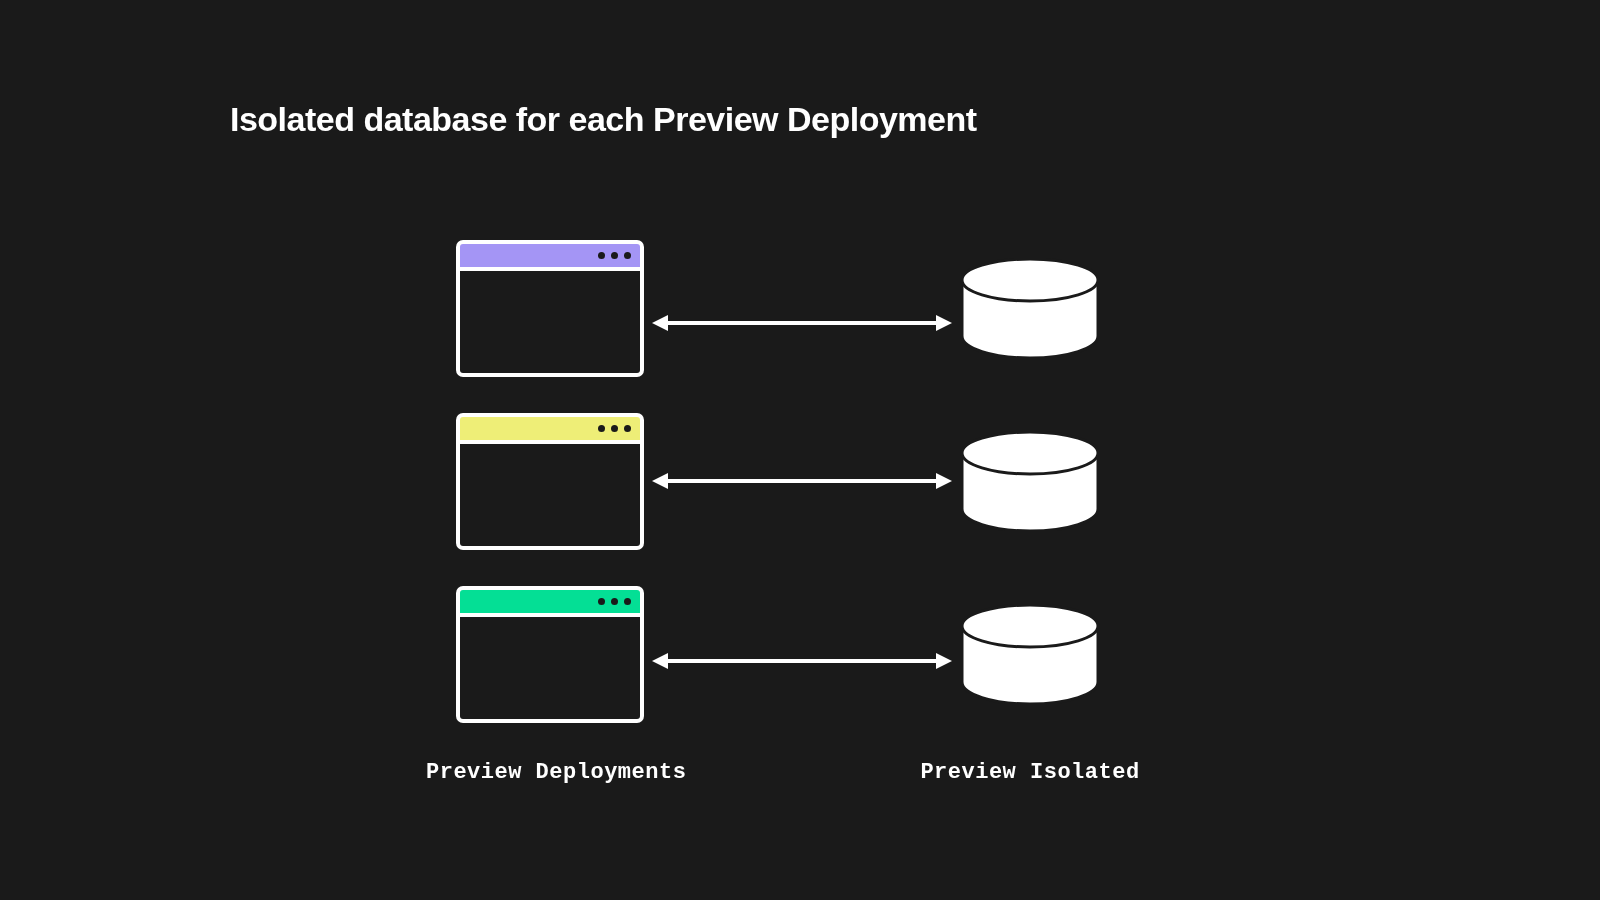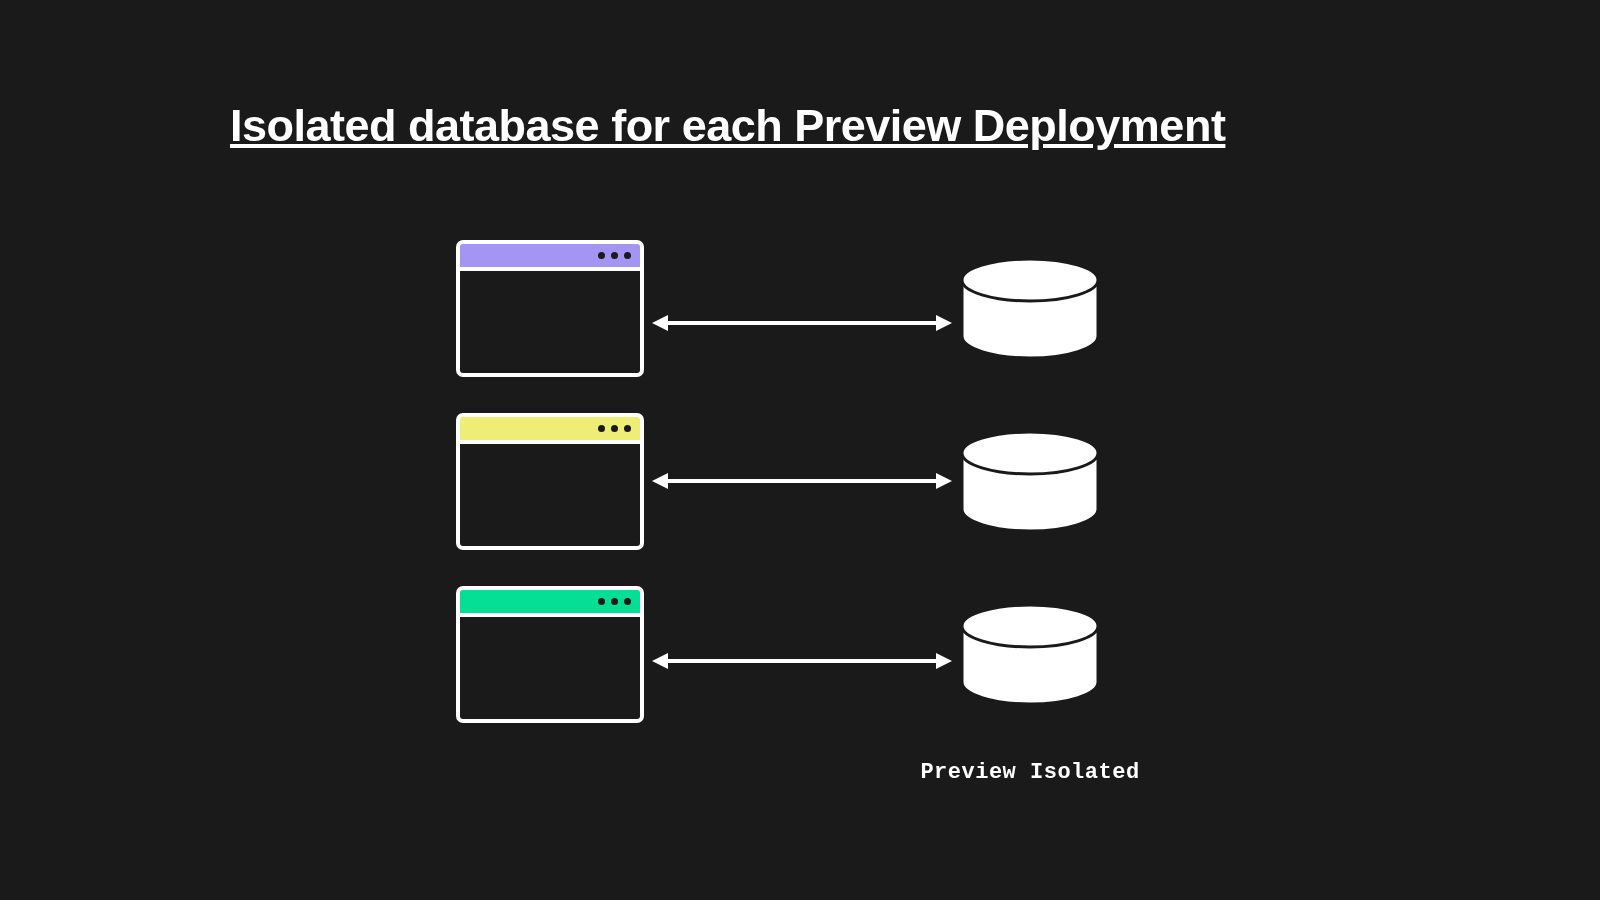--- a/index.html
+++ b/index.html
@@ -14,27 +14,26 @@
   body {
     font-family: "Liberation Sans", sans-serif;
     position: relative;
   }
 
   
   .title {
     position: absolute;
     left: 230px;
     top: 100px;
-    font-size: 45px;
+    font-size: 34px;
     font-weight: bold;
     color: #ffffff;
     letter-spacing: -0.5px;
     white-space: nowrap;
     font-family: "Liberation Sans", sans-serif;
-    text-decoration: underline;
   }
 
   
   .diagram {
     position: absolute;
     left: 0;
     top: 0;
     width: 1600px;
     height: 900px;
   }
@@ -177,16 +176,17 @@
     </svg>
   </div>
 
   <div class="cylinder" style="left:960px; top:604px;">
     <svg viewBox="0 0 140 100" xmlns="http://www.w3.org/2000/svg">
       <path d="M 2 22 L 2 78 A 68 22 0 0 0 138 78 L 138 22 Z" fill="#ffffff" stroke="#1a1a1a" stroke-width="3"></path>
       <ellipse cx="70" cy="22" rx="68" ry="21" fill="#ffffff" stroke="#1a1a1a" stroke-width="3"></ellipse>
     </svg>
   </div>
 
+  <div class="caption" style="left:426px; top:760px; width:248px;">Preview Deployments</div>
 
   <div class="caption" style="left:918px; top:760px; width:224px;">Preview Isolated</div>
 
 </div>
 
 </body></html>

